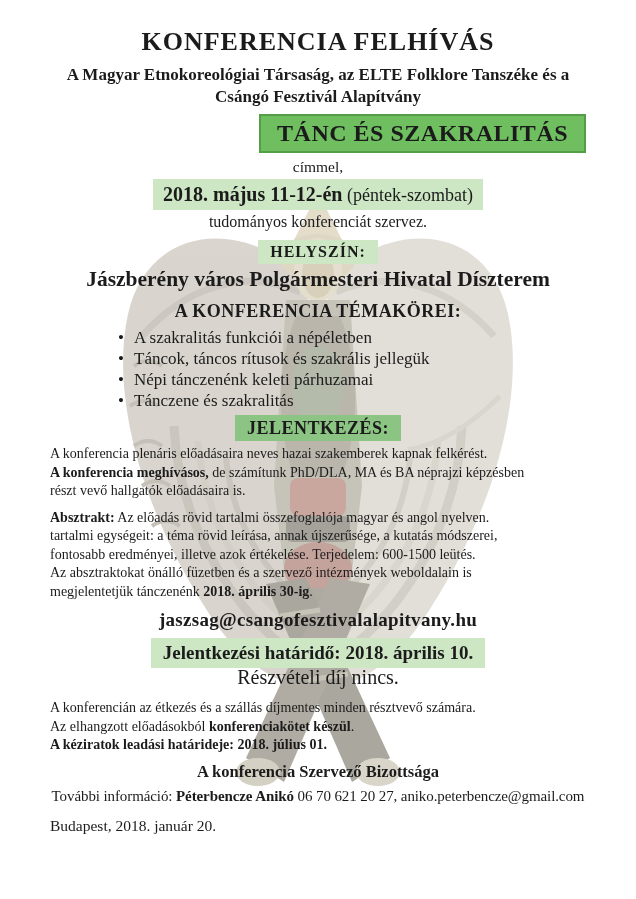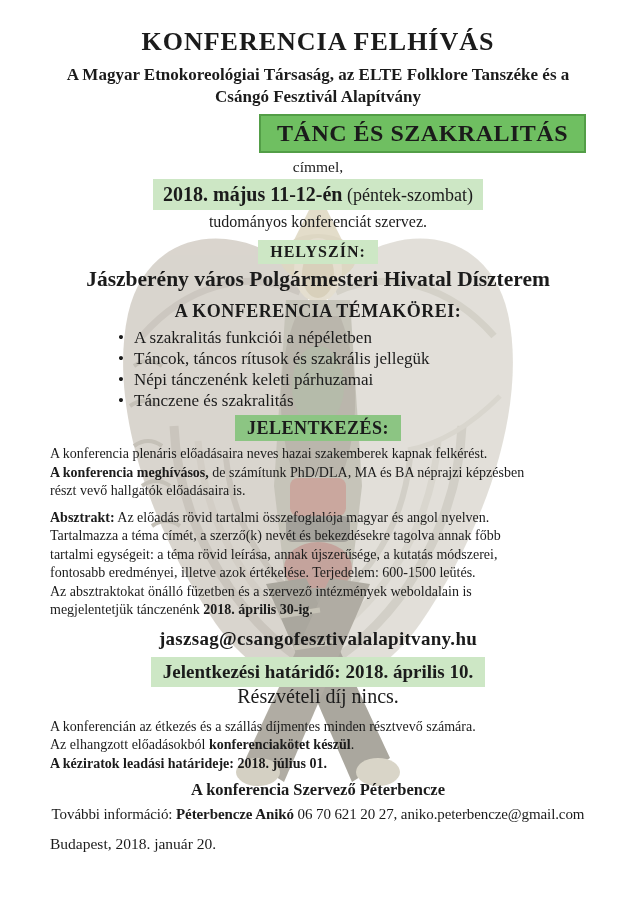--- a/index.html
+++ b/index.html
@@ -156,21 +156,20 @@
     </div>
 
     <div class="para mb-p1">
       <div class="line">A konferencia plenáris előadásaira neves hazai szakemberek kapnak felkérést.</div>
       <div class="line"><b>A konferencia meghívásos,</b><span> de számítunk PhD/DLA, MA és BA néprajzi képzésben</span></div>
       <div class="line">részt vevő hallgatók előadásaira is.</div>
     </div>
 
     <div class="para mb-abstract">
       <div class="line"><b>Absztrakt:</b><span> Az előadás rövid tartalmi összefoglalója magyar és angol nyelven.</span></div>
-      <div class="line">Tartalmazza a téma címét, a szerző(k) nevét és bekezdésekre tagolva annak főbb</div>
       <div class="line tight">tartalmi egységeit: a téma rövid leírása, annak újszerűsége, a kutatás módszerei,</div>
       <div class="line">fontosabb eredményei, illetve azok értékelése. Terjedelem: 600-1500 leütés.</div>
       <div class="line">Az absztraktokat önálló füzetben és a szervező intézmények weboldalain is</div>
       <div class="line"><span>megjelentetjük tánczenénk </span><b>2018. április 30-ig</b><span>.</span></div>
     </div>
 
 
     <div class="email-line">jaszsag@csangofesztivalalapitvany.hu</div>
 
     <div class="deadline-wrap">
@@ -178,20 +177,20 @@
     </div>
 
     <div class="fee-line">Részvételi díj nincs.</div>
 
     <div class="para mb-info">
       <div class="line">A konferencián az étkezés és a szállás díjmentes minden résztvevő számára.</div>
       <div class="line"><span>Az elhangzott előadásokból </span><b>konferenciakötet készül</b><span>.</span></div>
       <div class="line"><b>A kéziratok leadási határideje: 2018. július 01.</b></div>
     </div>
 
-    <div class="committee">A konferencia Szervező Péterbencze</div>
+    <div class="committee">A konferencia Szervező Bizottsága</div>
 
     <div class="contact"><span>További információ: </span><b>Péterbencze Anikó</b><span> 06 70 621 20 27, aniko.peterbencze@gmail.com</span></div>
 
     <div class="place-date">Budapest, 2018. január 20.</div>
 
   </div>
 </div>
 
 </body></html>

